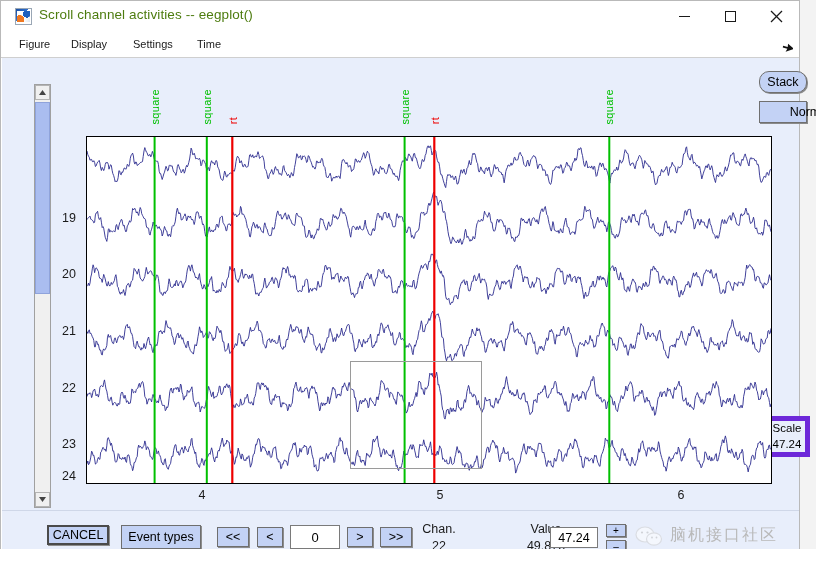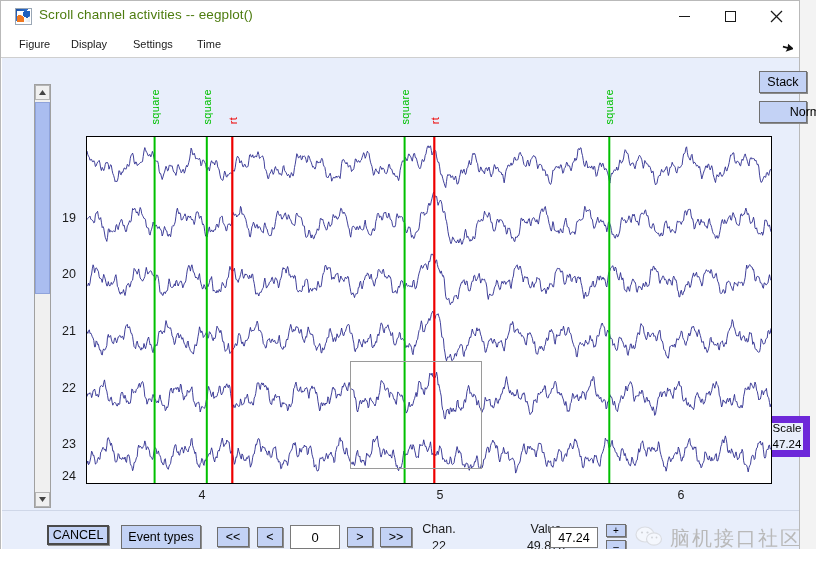--- a/index.html
+++ b/index.html
@@ -94,26 +94,26 @@
     position:absolute;left:0;top:17px;width:15px;height:192px;
     background:#aabdf0;border:1px solid #8fa3db;box-sizing:border-box;
   }
   
   .mbtn{
     position:absolute;background:#c3d2f5;border:1px solid #707070;
     box-sizing:border-box;font-size:12.5px;color:#000;cursor:default;
     display:flex;align-items:center;justify-content:center;
     box-shadow:1px 1px 0 #8a8a8a;
   }
-  #btn-stack{left:757px;top:13px;width:48px;height:22px;}
+  #btn-stack{left:757px;top:13px;width:48px;height:22px;border-radius:10px;}
   #btn-norm{left:757px;top:43px;width:48px;height:22px;padding-left:44px;}
   
   #scalebox{
     position:absolute;left:762px;top:358px;width:46px;height:41px;
-    background:#e8eefb;border:7px solid #6d28d9;box-sizing:border-box;
+    background:#e8eefb;border:5px solid #6d28d9;box-sizing:border-box;
     display:flex;flex-direction:column;align-items:center;justify-content:center;
     font-size:11.5px;color:#000;line-height:1.35;
   }
   
   #plot{
     position:absolute;left:84px;top:78px;width:686px;height:348px;
     background:#ffffff;border:1px solid #000;box-sizing:border-box;
     overflow:hidden;
   }
   #plot svg{display:block;}
@@ -187,21 +187,21 @@
     position:absolute;left:604px;top:29px;width:20px;height:13px;
     background:#c3d2f5;border:1px solid #6e6e6e;box-sizing:border-box;
     font-size:10px;display:flex;align-items:center;justify-content:center;
     color:#000;box-shadow:1px 1px 0 #8d8d8d;
   }
   
   #wm-wechat{
     position:absolute;left:632px;top:14px;width:30px;height:24px;opacity:.55;
   }
   #wm-text{
-    position:absolute;left:668px;top:14px;font-size:20px;color:#b9b9b9;
+    position:absolute;left:668px;top:14px;font-size:16px;color:#b9b9b9;
     letter-spacing:2px;font-family:"DejaVu Sans",sans-serif;white-space:nowrap;
   }
   #wm-url{
     position:absolute;left:456px;top:40px;font-size:17px;color:#cccccc;
     letter-spacing:.4px;white-space:nowrap;font-family:"DejaVu Sans",sans-serif;
   }
   
   #bottomstrip{
     position:absolute;left:0;top:549px;width:816px;height:18px;background:#ffffff;
   }

